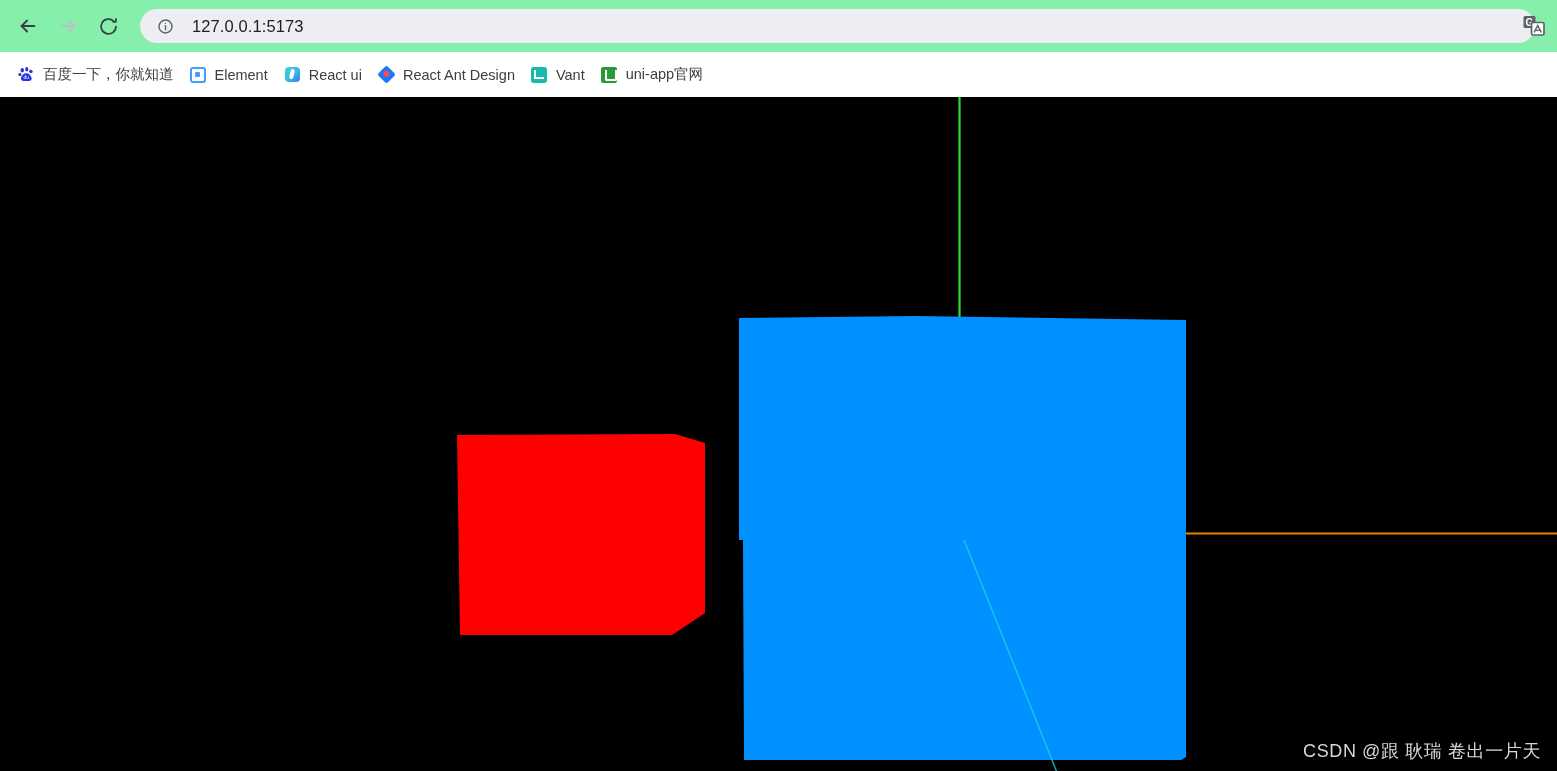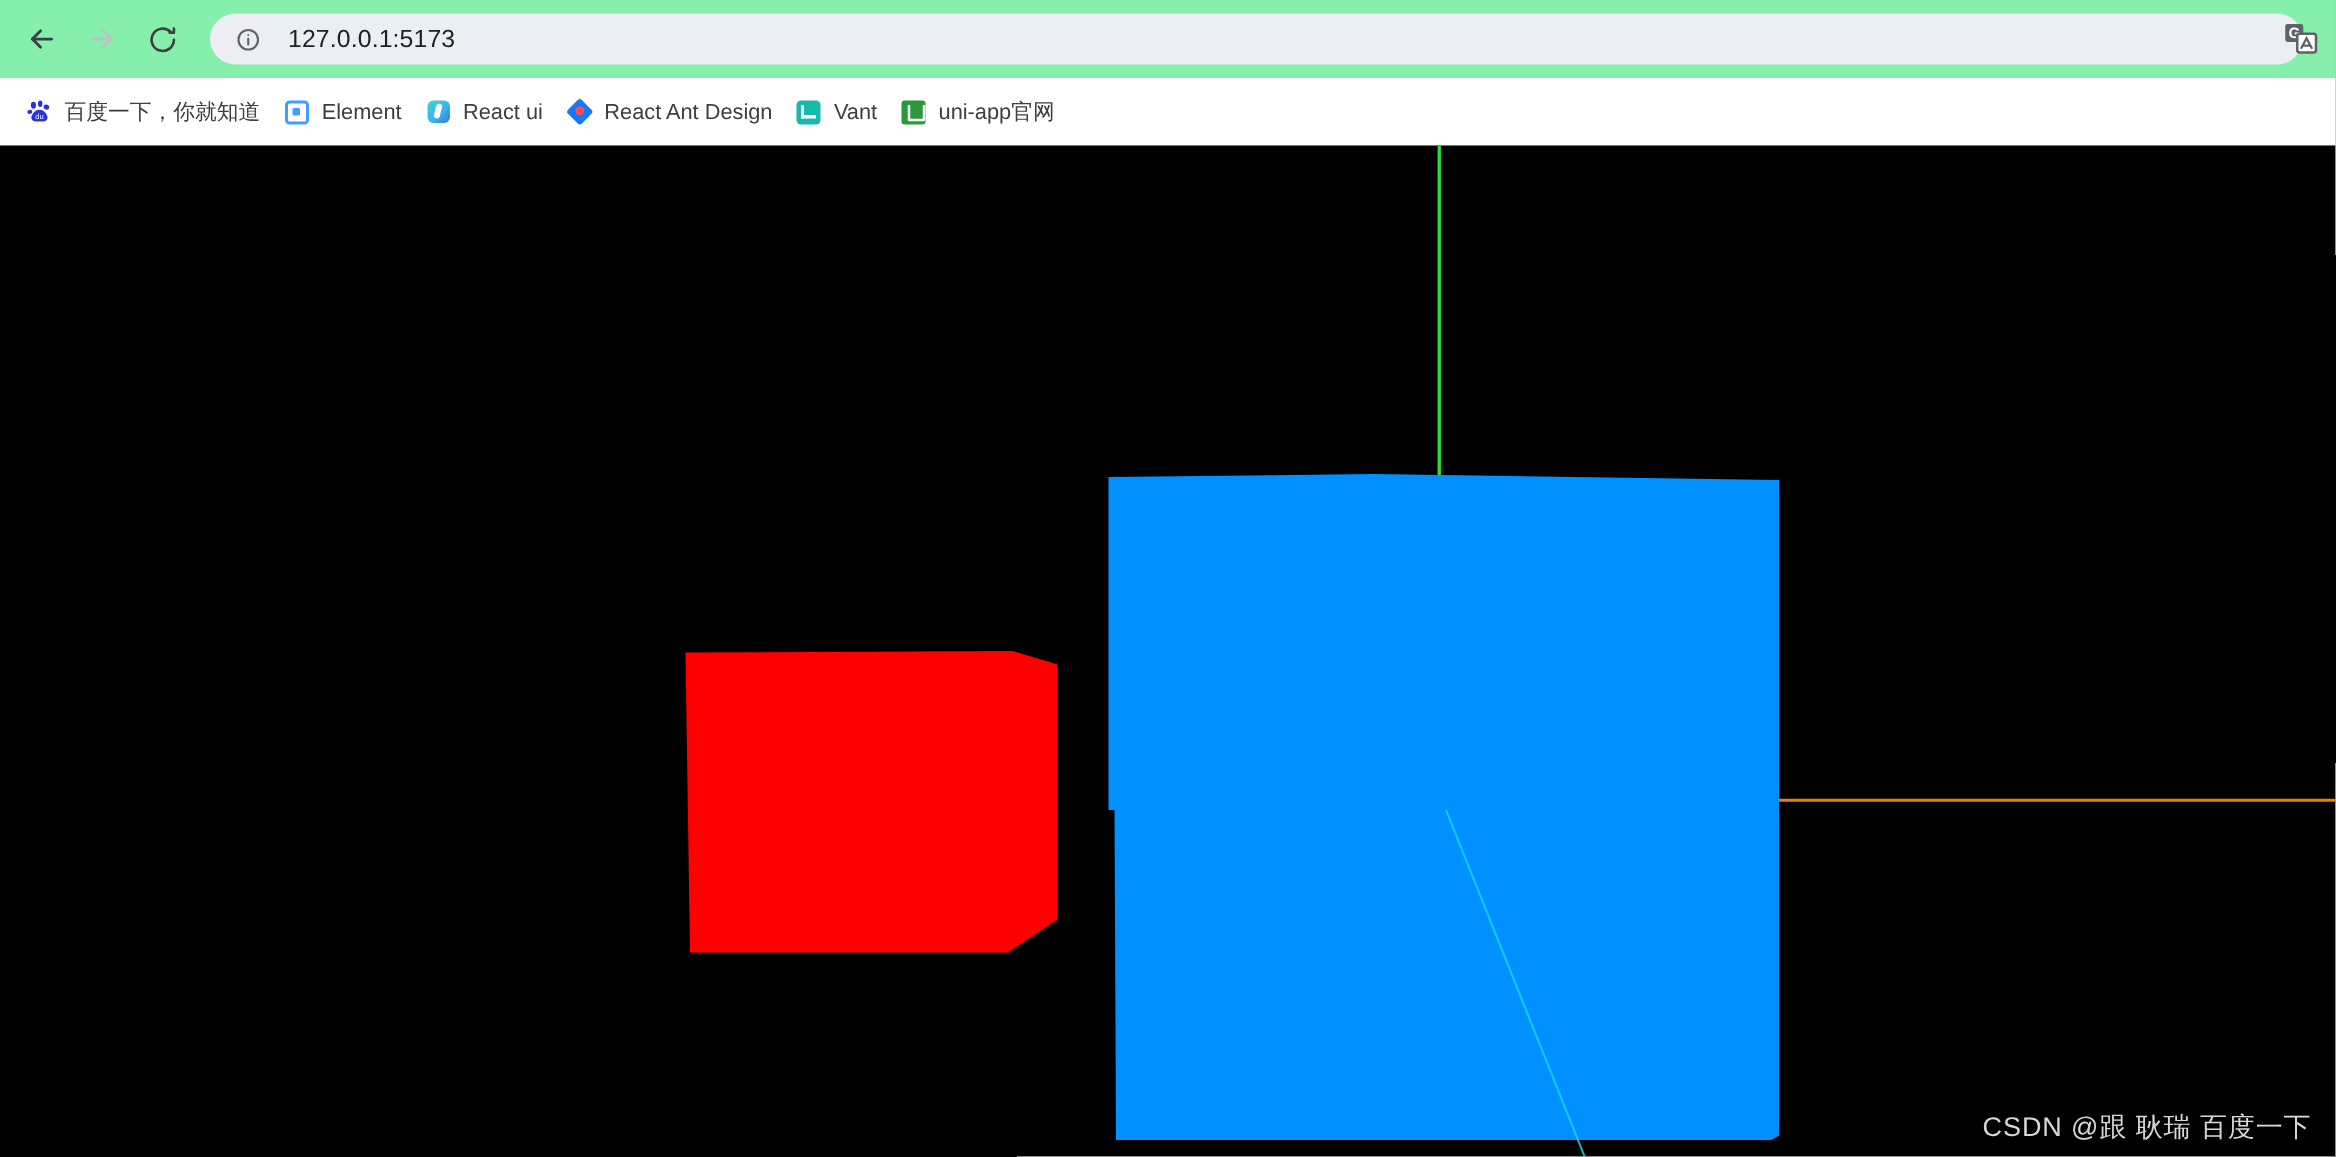--- a/index.html
+++ b/index.html
@@ -338,14 +338,14 @@
 
     <line x1="1184" y1="533.5" x2="1557" y2="533.5" stroke="#f08000" stroke-width="2"></line>
 
     <polygon points="457,435 675,434 705,443 705,613 672,635 460,635" fill="#ff0000"></polygon>
 
     <polygon points="739,318 916,316 1186,320 1186,757 1181,760 744,760 743,540 739,540" fill="#0090ff"></polygon>
 
     <line x1="964" y1="540" x2="1058" y2="775" stroke="#19d8e8" stroke-width="1.3" opacity="0.85"></line>
   </svg>
 
-  <div id="csdn-watermark">CSDN @跟 耿瑞 百度一下</div>
+  <div id="csdn-watermark">CSDN @跟 耿瑞 卷出一片天</div>
 </div>
 
 </body></html>

